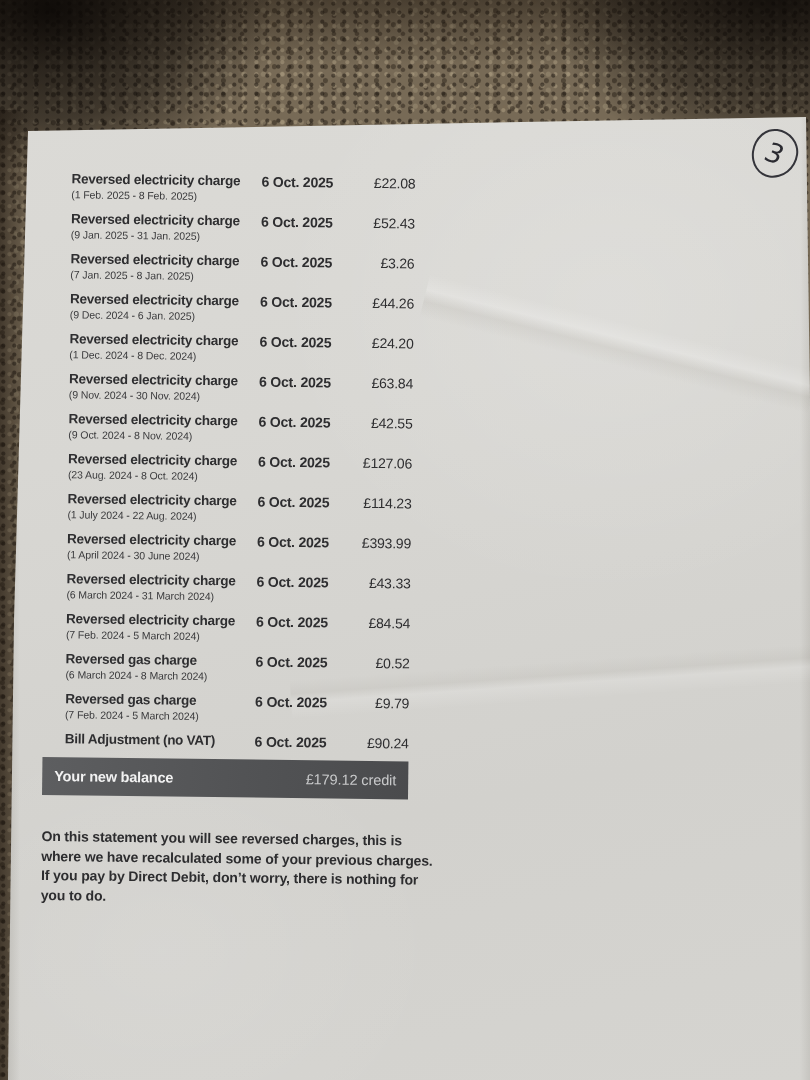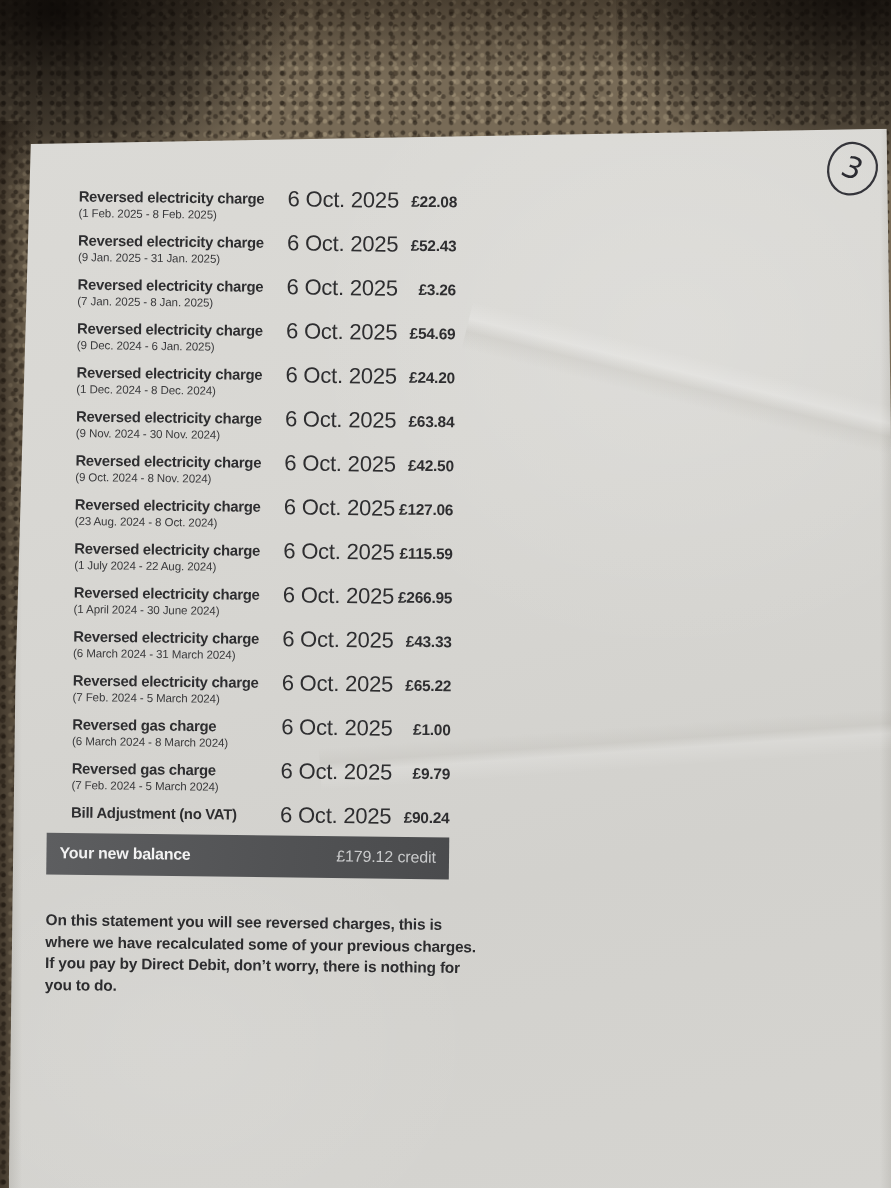--- a/index.html
+++ b/index.html
@@ -42,22 +42,22 @@
     background:linear-gradient(180deg, transparent 35%, rgba(150,145,135,0.10) 50%, rgba(255,255,255,0.16) 60%, transparent 78%);}
 
   .content{position:absolute;left:46px;top:168px;width:366px;color:#2e2e30;
     transform:rotate(0.7deg);transform-origin:0 300px;}
   .charges-table{padding-top:2px;}
   .charge-row{display:grid;grid-template-columns:212px 1fr;margin-bottom:9px;}
   .cell-left{padding-left:22px;}
   .c-name{font-size:13.5px;font-weight:700;letter-spacing:-0.25px;line-height:18px;white-space:nowrap;}
   .c-period{font-size:10.5px;font-weight:400;letter-spacing:-0.1px;line-height:13px;color:#3a3a3c;white-space:nowrap;}
   .cell-right{display:flex;justify-content:space-between;align-items:flex-start;line-height:18px;}
-  .c-date{font-size:20px;font-weight:400;letter-spacing:-0.2px;white-space:nowrap;}
-  .c-amount{font-size:14px;font-weight:700;letter-spacing:-0.2px;text-align:right;white-space:nowrap;}
+  .c-date{font-size:14px;font-weight:700;letter-spacing:-0.2px;white-space:nowrap;}
+  .c-amount{font-size:14px;font-weight:400;letter-spacing:-0.2px;text-align:right;white-space:nowrap;}
 
   .balance-bar{height:38px;display:flex;align-items:center;justify-content:space-between;
     padding:0 12px;box-sizing:border-box;
     background:linear-gradient(93deg,#5d5e60 0%, #525355 55%, #4a4b4d 100%);}
   .balance-label{color:#f2f2f2;font-size:14.5px;font-weight:700;letter-spacing:-0.2px;}
   .balance-amount{color:#c9cacb;font-size:14.5px;font-weight:400;letter-spacing:-0.1px;}
 
   .note{margin-top:32px;}
   .note-line{font-size:14px;font-weight:700;letter-spacing:-0.15px;line-height:19.5px;
     white-space:nowrap;color:#2d2d2f;}
@@ -120,21 +120,21 @@
     </div>
   </div>
 
   <div class="charge-row">
     <div class="cell-left">
       <div class="c-name">Reversed electricity charge</div>
       <div class="c-period">(9 Dec. 2024 - 6 Jan. 2025)</div>
     </div>
     <div class="cell-right">
       <div class="c-date">6 Oct. 2025</div>
-      <div class="c-amount">£54.69</div>
+      <div class="c-amount">£44.26</div>
     </div>
   </div>
 
   <div class="charge-row">
     <div class="cell-left">
       <div class="c-name">Reversed electricity charge</div>
       <div class="c-period">(1 Dec. 2024 - 8 Dec. 2024)</div>
     </div>
     <div class="cell-right">
       <div class="c-date">6 Oct. 2025</div>
@@ -153,21 +153,21 @@
     </div>
   </div>
 
   <div class="charge-row">
     <div class="cell-left">
       <div class="c-name">Reversed electricity charge</div>
       <div class="c-period">(9 Oct. 2024 - 8 Nov. 2024)</div>
     </div>
     <div class="cell-right">
       <div class="c-date">6 Oct. 2025</div>
-      <div class="c-amount">£42.50</div>
+      <div class="c-amount">£42.55</div>
     </div>
   </div>
 
   <div class="charge-row">
     <div class="cell-left">
       <div class="c-name">Reversed electricity charge</div>
       <div class="c-period">(23 Aug. 2024 - 8 Oct. 2024)</div>
     </div>
     <div class="cell-right">
       <div class="c-date">6 Oct. 2025</div>
@@ -175,32 +175,32 @@
     </div>
   </div>
 
   <div class="charge-row">
     <div class="cell-left">
       <div class="c-name">Reversed electricity charge</div>
       <div class="c-period">(1 July 2024 - 22 Aug. 2024)</div>
     </div>
     <div class="cell-right">
       <div class="c-date">6 Oct. 2025</div>
-      <div class="c-amount">£115.59</div>
+      <div class="c-amount">£114.23</div>
     </div>
   </div>
 
   <div class="charge-row">
     <div class="cell-left">
       <div class="c-name">Reversed electricity charge</div>
       <div class="c-period">(1 April 2024 - 30 June 2024)</div>
     </div>
     <div class="cell-right">
       <div class="c-date">6 Oct. 2025</div>
-      <div class="c-amount">£266.95</div>
+      <div class="c-amount">£393.99</div>
     </div>
   </div>
 
   <div class="charge-row">
     <div class="cell-left">
       <div class="c-name">Reversed electricity charge</div>
       <div class="c-period">(6 March 2024 - 31 March 2024)</div>
     </div>
     <div class="cell-right">
       <div class="c-date">6 Oct. 2025</div>
@@ -208,32 +208,32 @@
     </div>
   </div>
 
   <div class="charge-row">
     <div class="cell-left">
       <div class="c-name">Reversed electricity charge</div>
       <div class="c-period">(7 Feb. 2024 - 5 March 2024)</div>
     </div>
     <div class="cell-right">
       <div class="c-date">6 Oct. 2025</div>
-      <div class="c-amount">£65.22</div>
+      <div class="c-amount">£84.54</div>
     </div>
   </div>
 
   <div class="charge-row">
     <div class="cell-left">
       <div class="c-name">Reversed gas charge</div>
       <div class="c-period">(6 March 2024 - 8 March 2024)</div>
     </div>
     <div class="cell-right">
       <div class="c-date">6 Oct. 2025</div>
-      <div class="c-amount">£1.00</div>
+      <div class="c-amount">£0.52</div>
     </div>
   </div>
 
   <div class="charge-row">
     <div class="cell-left">
       <div class="c-name">Reversed gas charge</div>
       <div class="c-period">(7 Feb. 2024 - 5 March 2024)</div>
     </div>
     <div class="cell-right">
       <div class="c-date">6 Oct. 2025</div>

